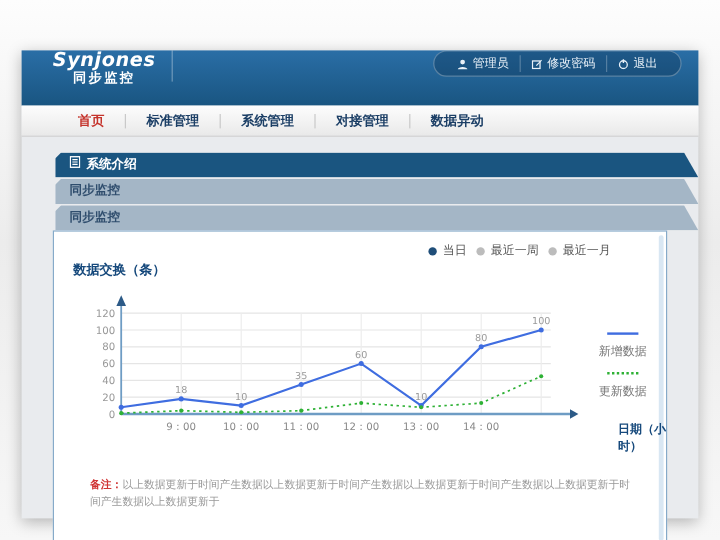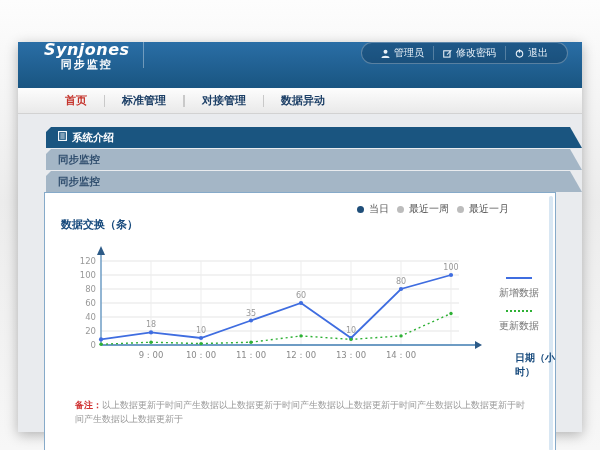--- a/index.html
+++ b/index.html
@@ -108,20 +108,21 @@
         <span>退出</span>
       </div>
     </div>
   </div>
 
   <div class="navbar">
     <div class="nav-item active">首页</div>
     <div class="nav-sep"></div>
     <div class="nav-item">标准管理</div>
     <div class="nav-sep"></div>
+    <div class="nav-item">系统管理</div>
     <div class="nav-sep"></div>
     <div class="nav-item">对接管理</div>
     <div class="nav-sep"></div>
     <div class="nav-item">数据异动</div>
   </div>
 
   <div class="content">
     <div class="tabs">
       <div class="tab active">
         <span>

